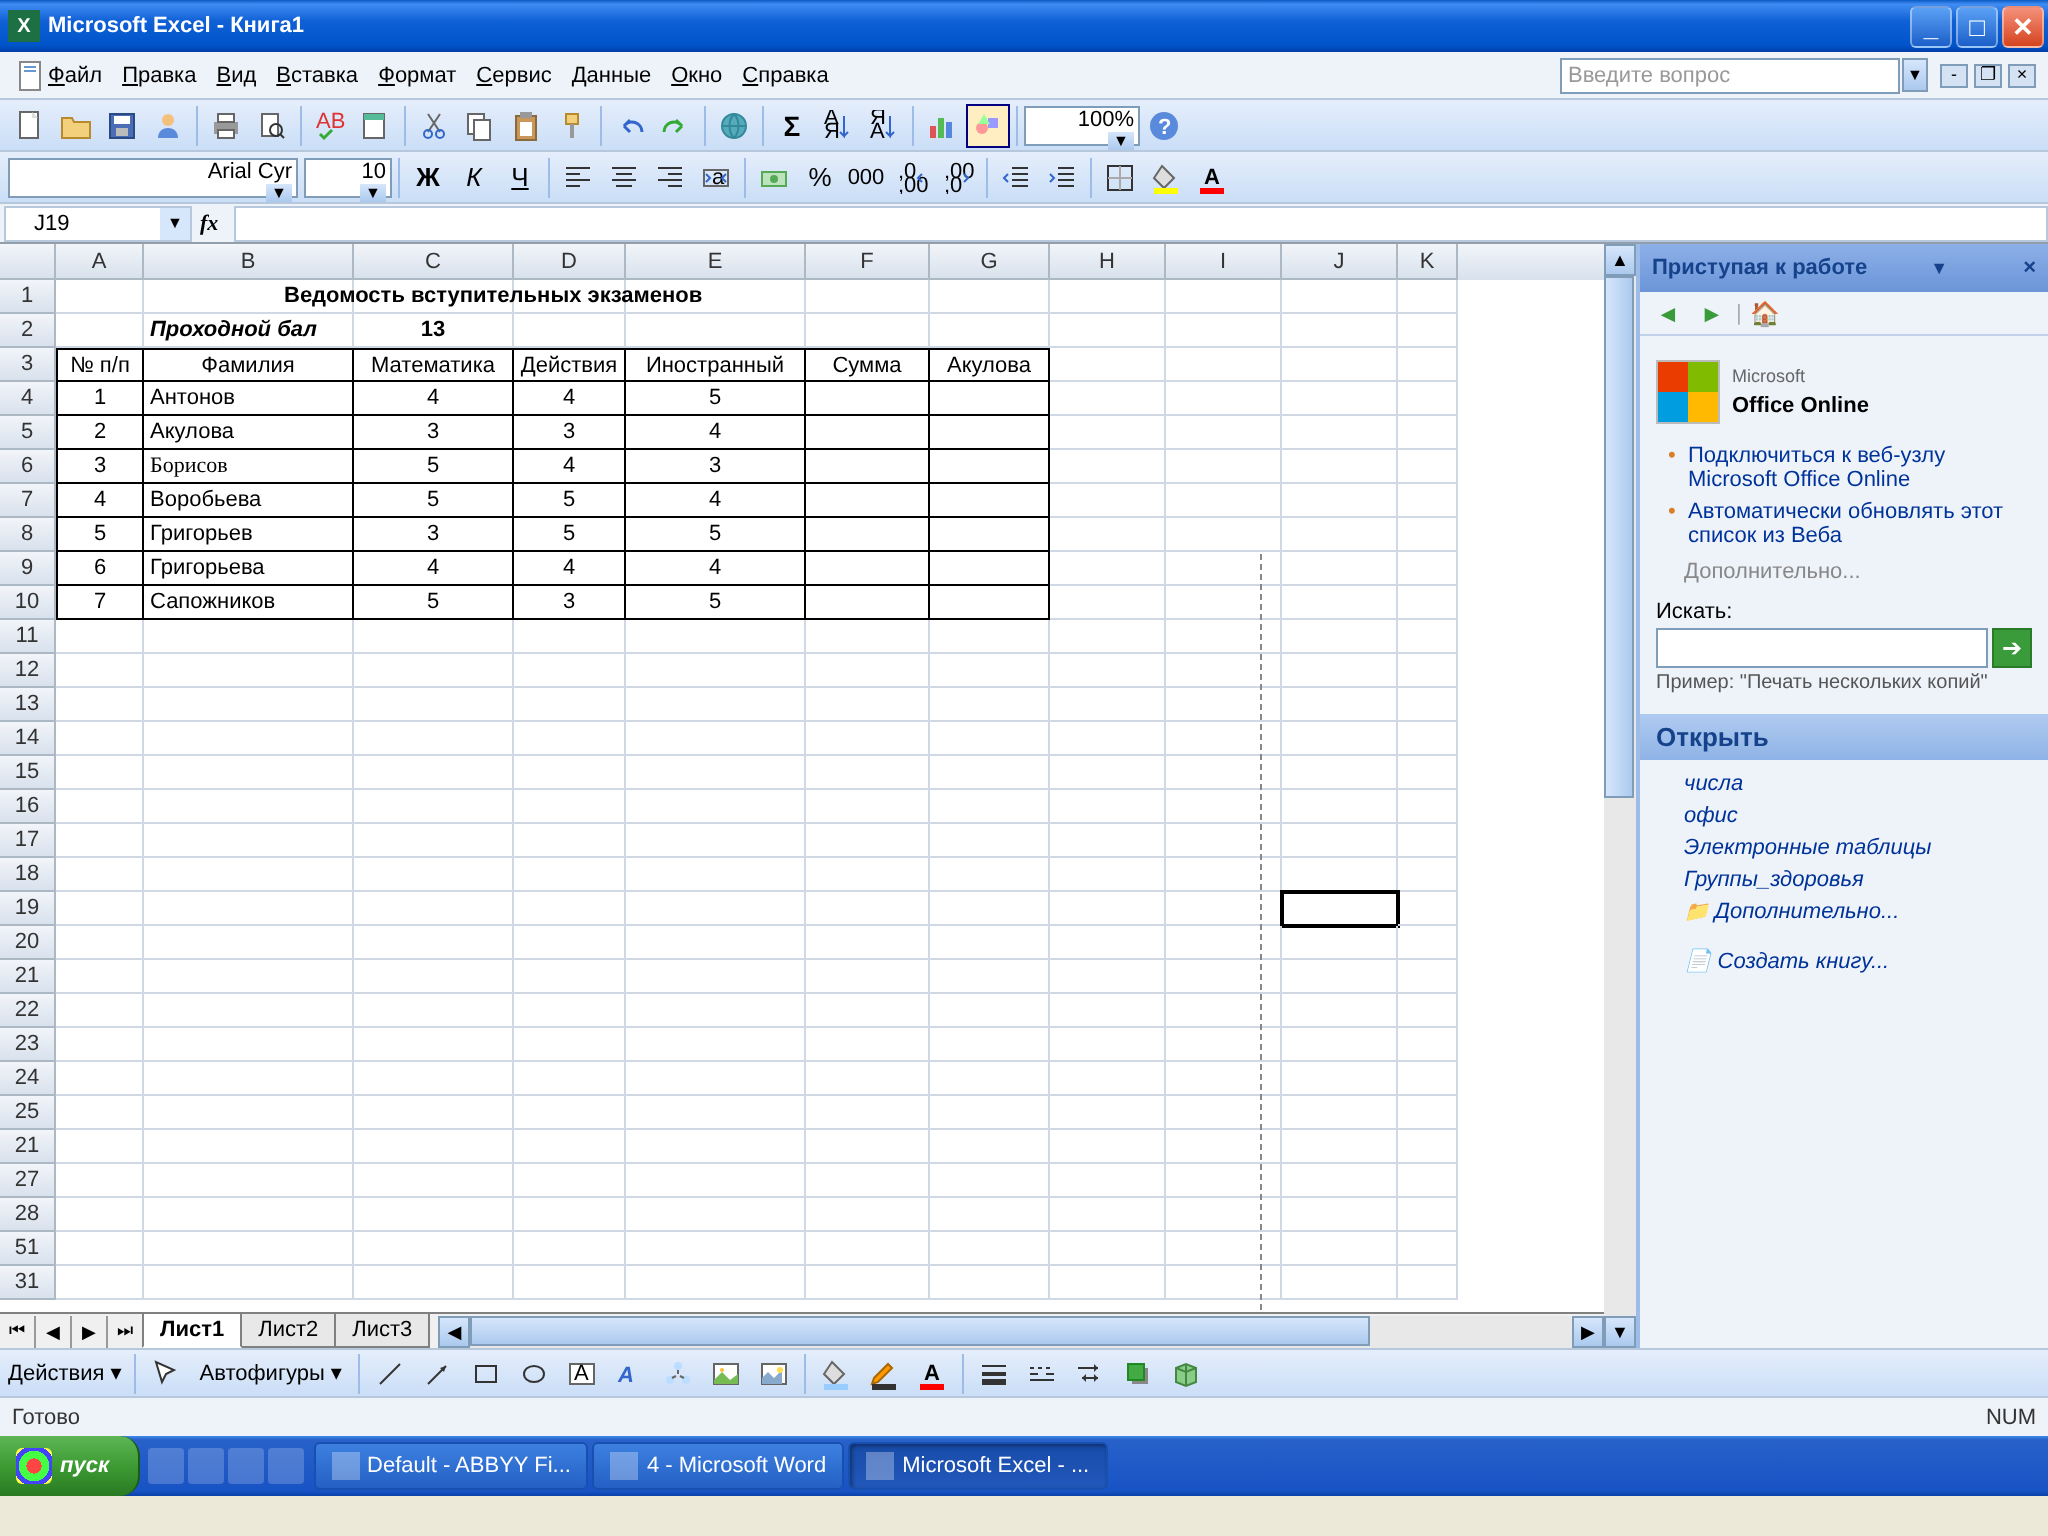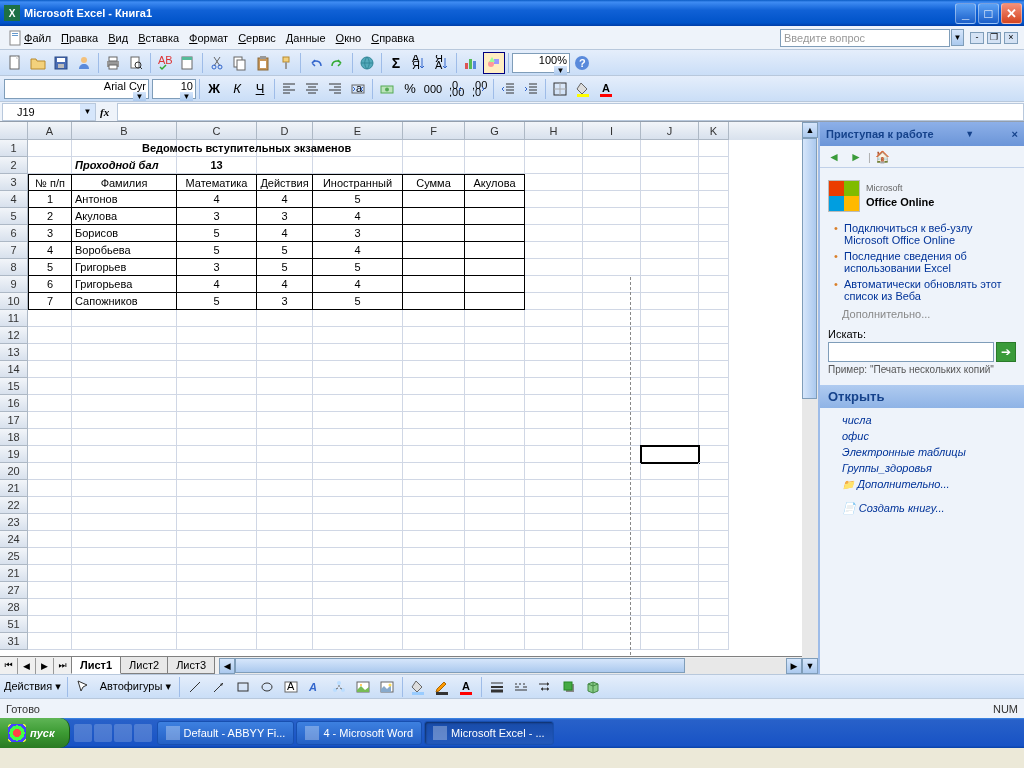--- a/index.html
+++ b/index.html
@@ -471,21 +471,21 @@
             <div class="cell center bdr-b bdr-r" style="width: 62px;"></div>
             <div class="cell center bdr-b bdr-r" style="width: 60px;"></div>
             <div class="cell" style="width: 58px;"></div>
             <div class="cell" style="width: 58px;"></div>
             <div class="cell" style="width: 58px;"></div>
             <div class="cell" style="width: 30px;"></div>
           </div>
           <div class="gridrow">
             <div class="rowhead">6</div>
             <div class="cell center bdr-b bdr-l bdr-r" style="width: 44px;">3</div>
-            <div class="cell bdr-b bdr-r" style="width: 105px;">Борисов</div>
+            <div class="cell bdr-b bdr-r" style="width: 105px; font-family: Liberation Serif, serif;">Борисов</div>
             <div class="cell center bdr-b bdr-r" style="width: 80px;">5</div>
             <div class="cell center bdr-b bdr-r" style="width: 56px;">4</div>
             <div class="cell center bdr-b bdr-r" style="width: 90px;">3</div>
             <div class="cell center bdr-b bdr-r" style="width: 62px;"></div>
             <div class="cell center bdr-b bdr-r" style="width: 60px;"></div>
             <div class="cell" style="width: 58px;"></div>
             <div class="cell" style="width: 58px;"></div>
             <div class="cell" style="width: 58px;"></div>
             <div class="cell" style="width: 30px;"></div>
           </div>
@@ -878,21 +878,20 @@
               <span style="background:#ffb900"></span>
             </div>
           </div>
         <div>
             <div style="font-size:9px;color:#666">Microsoft</div>
             <div style="font-size:14px"><b>Office Online</b></div>
           </div>
       </div>
       <div class="tplinks" id="tplinks">
           <div class="tplink">Подключиться к веб-узлу Microsoft Office Online</div>
-          <div class="tplink">Последние сведения об использовании Excel</div>
           <div class="tplink">Автоматически обновлять этот список из Веба</div>
         </div>
       <div class="grayed" style="margin:6px 0 0 14px">Дополнительно...</div>
       <div class="tpsearch">
         <label>Искать:</label>
         <div class="srow">
           <input style="">
           <div class="go">➔</div>
         </div>
         <div style="font-size:10px;color:#555;margin-top:2px">Пример: "Печать нескольких копий"</div>

